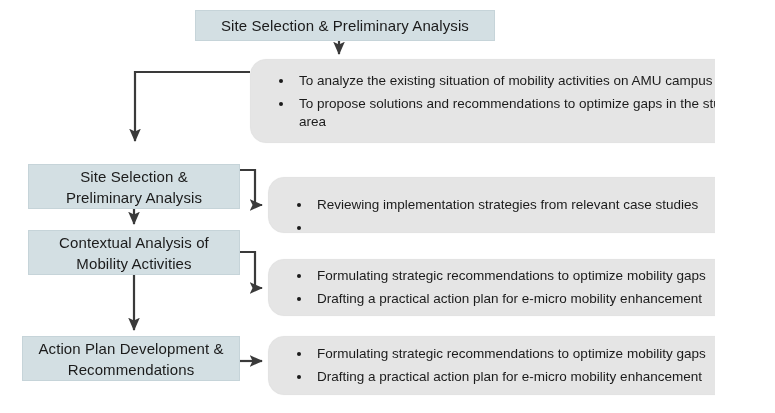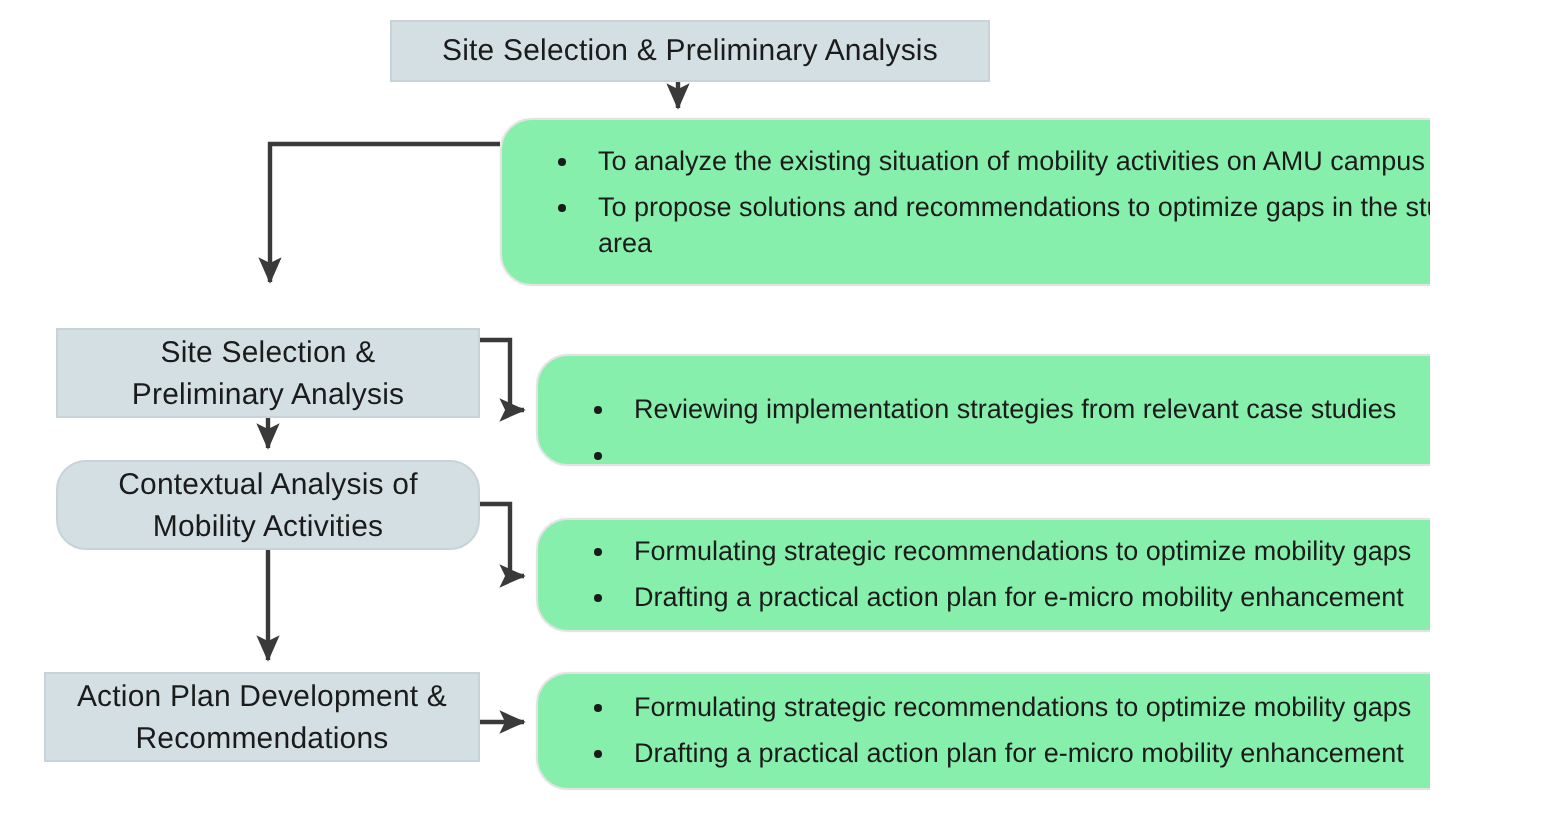--- a/index.html
+++ b/index.html
@@ -48,30 +48,30 @@
     white-space: pre-line;
   }
 
   #stage-top {
     left: 195px;  top: 10px;  width: 300px; height: 31px;
   }
   #stage-1 {
     left: 28px;   top: 164px; width: 212px; height: 45px;
   }
   #stage-2 {
-    left: 28px;   top: 230px; width: 212px; height: 45px; border-radius: 15px;
+    left: 28px;   top: 230px; width: 212px; height: 45px;
   }
   #stage-3 {
     left: 22px;   top: 336px; width: 218px; height: 45px; align-items: center;
   }
 
   
   .detail-box {
     position: absolute;
-    background: #86efac;
+    background: #e5e5e5;
     border: 1px solid #e3e3e3;
     border-radius: 16px;
     box-sizing: border-box;
     box-shadow: 0 0 0 0.5px rgba(0,0,0,0.02);
     display: flex;
     flex-direction: column;
     justify-content: center;
   }
   .detail-box ul {
     list-style: none;

